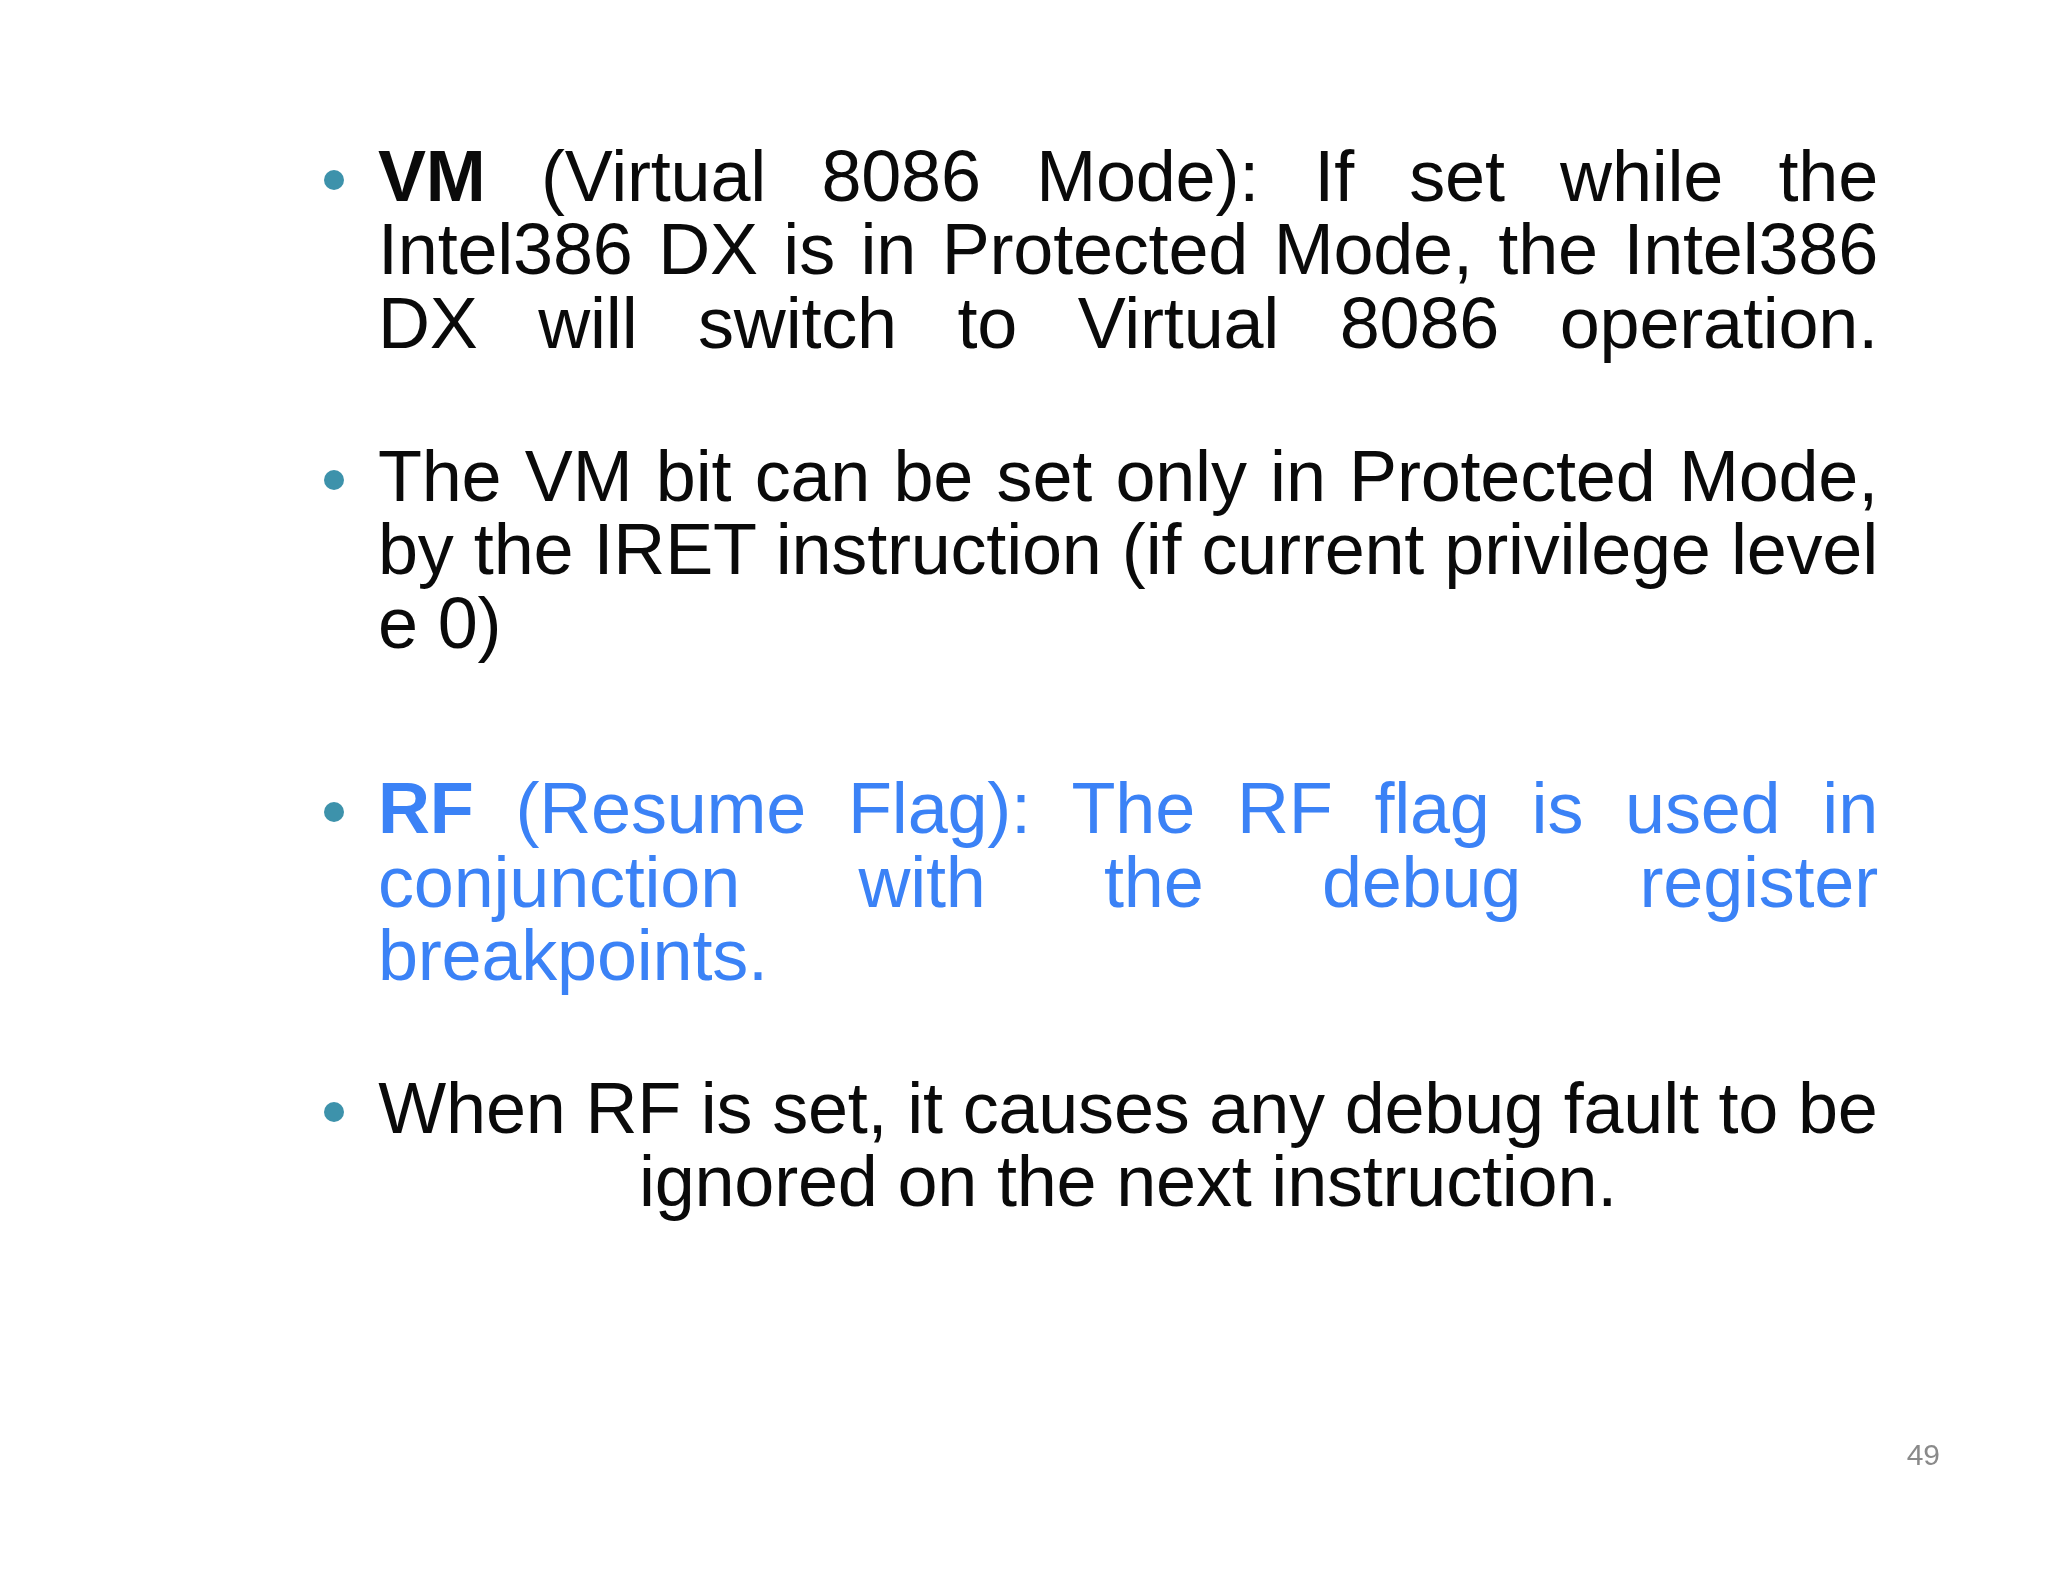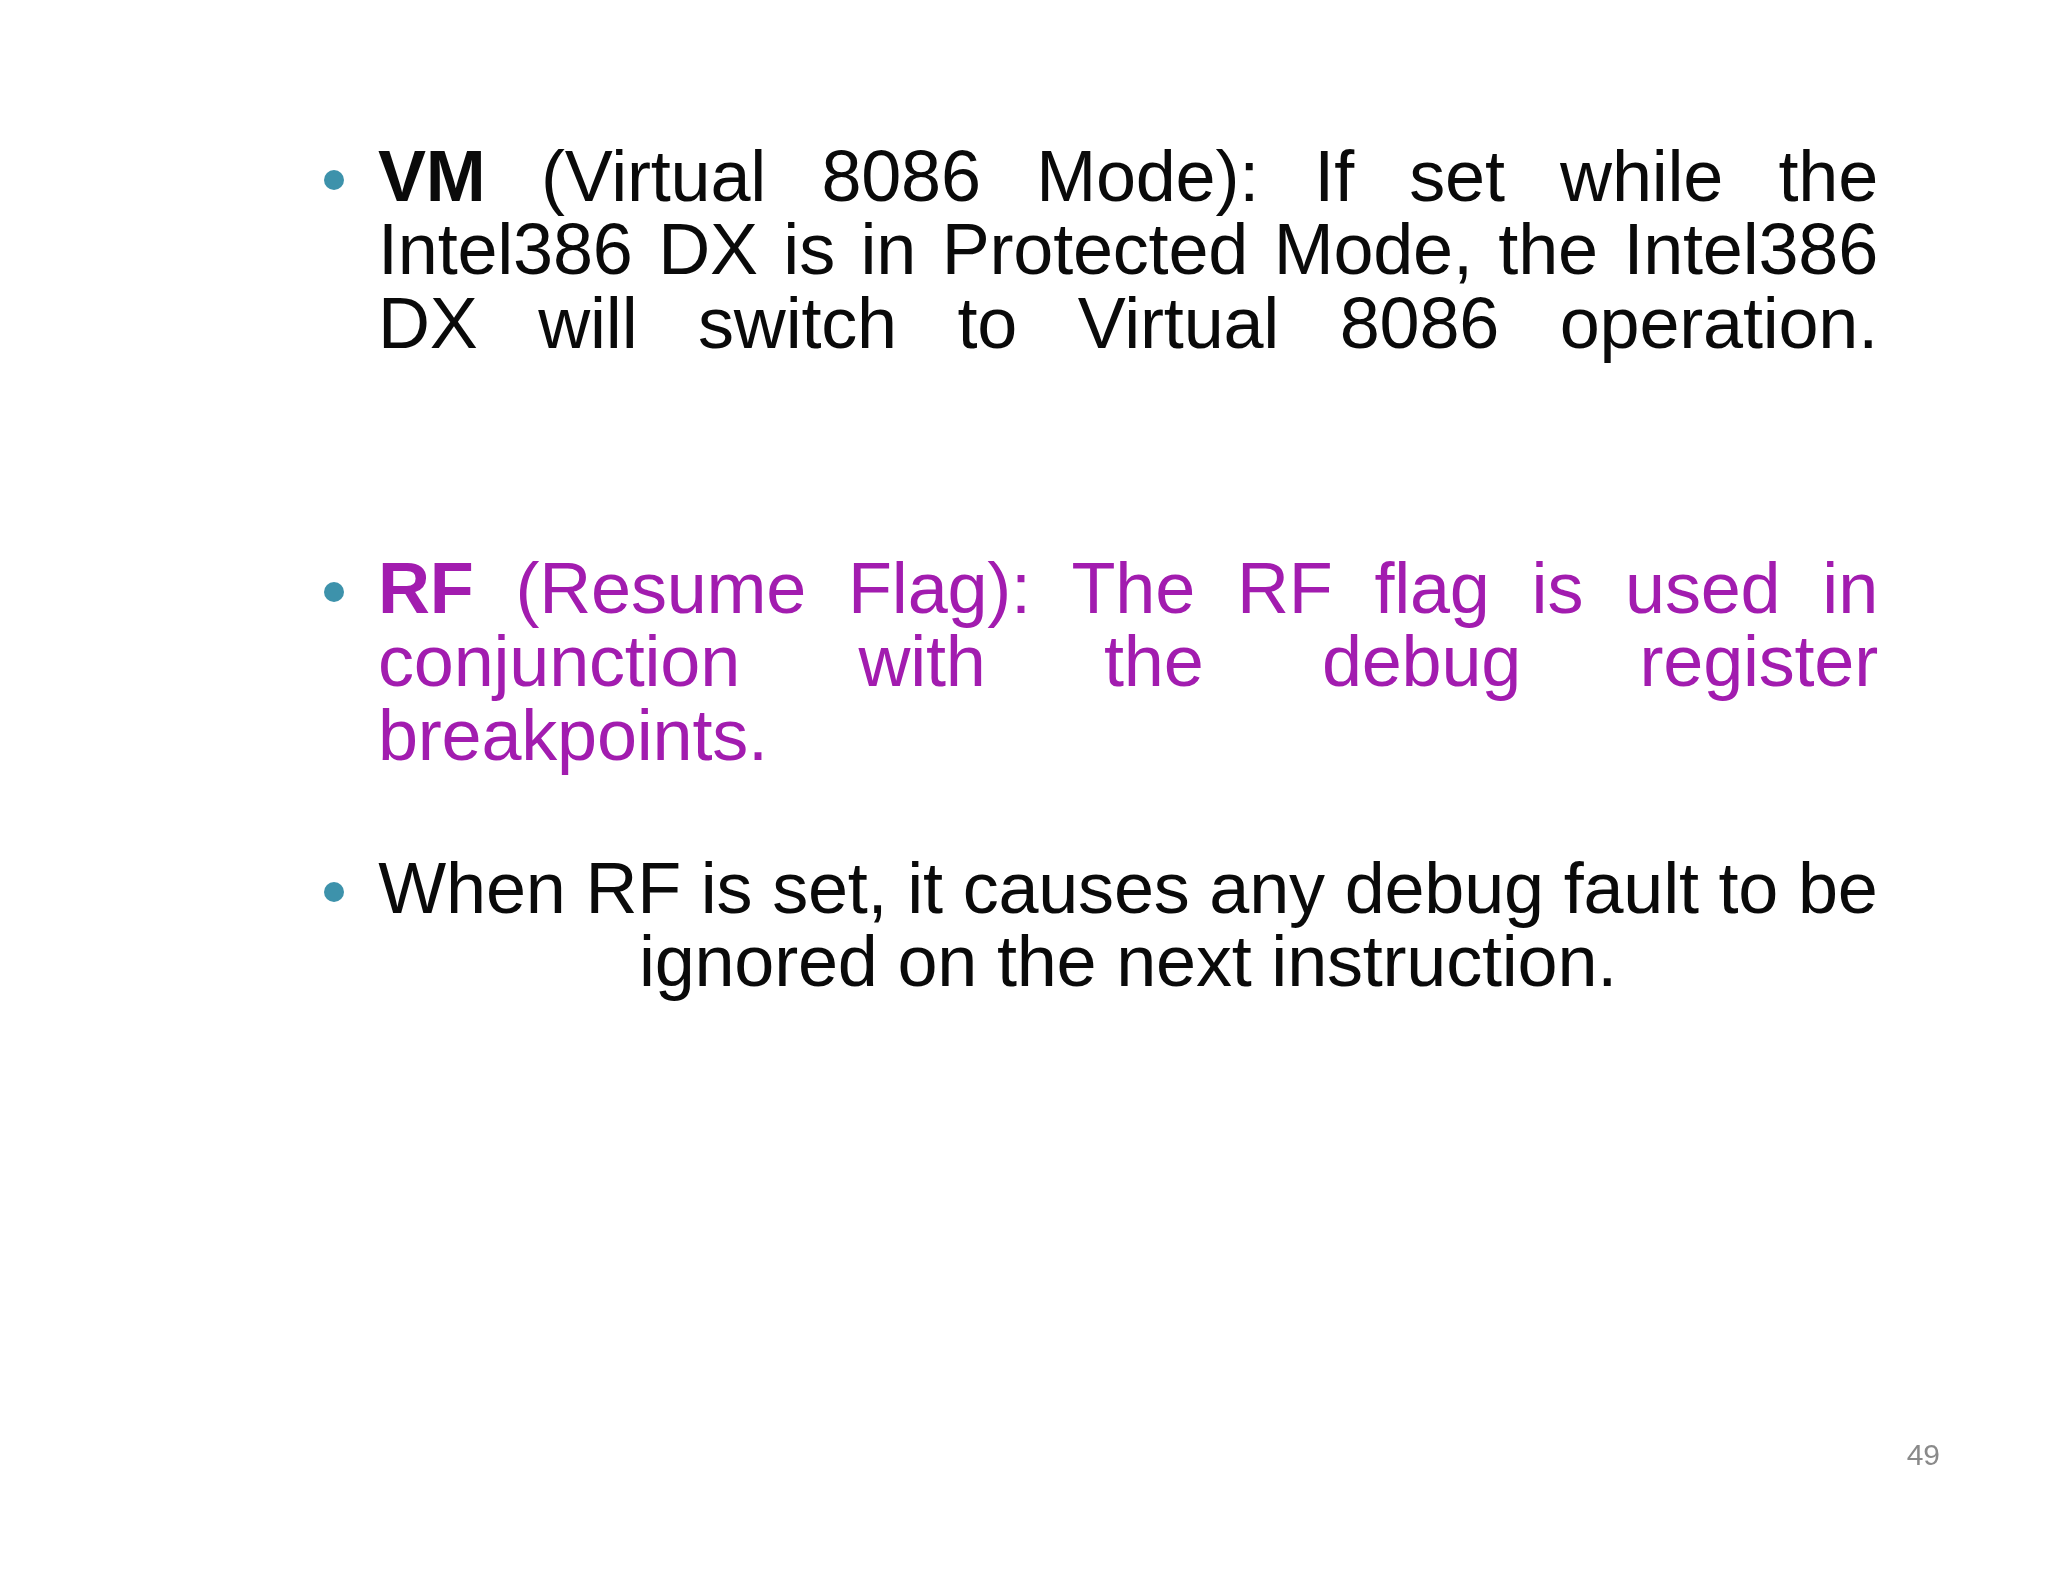--- a/index.html
+++ b/index.html
@@ -99,24 +99,28 @@
 
   <div id="content-body">
 
     <p class="bullet-item" style="color: rgb(10, 10, 10);">
       <span class="bullet-dot" style="background: rgb(61, 146, 171);"></span>
       <b class="strong">VM</b><span> (Virtual 8086 Mode): If set while the Intel386 DX is in Protected Mode, the Intel386 DX will switch to Virtual 8086 operation.</span><span class="justify-fill"></span>
     </p>
 
     <span class="gap-small"></span>
 
+    <p class="bullet-item" style="color: rgb(10, 10, 10);">
+      <span class="bullet-dot" style="background: rgb(61, 146, 171);"></span>
+      <span>The VM bit can be set only in Protected Mode, by the IRET instruction (if current privilege level e 0)</span>
+    </p>
 
     <span class="spacer-line"></span>
 
-    <p class="bullet-item" style="color: #a21caf;">
+    <p class="bullet-item" style="color: #3b82f6;">
       <span class="bullet-dot" style="background: rgb(61, 146, 171);"></span>
       <b class="strong">RF</b><span> (Resume Flag): The RF flag is used in conjunction with the debug register breakpoints.</span><span class="justify-fill"></span>
     </p>
 
     <span class="gap-small"></span>
 
     <p class="bullet-item last-nojustify" style="color: rgb(10, 10, 10);">
       <span class="bullet-dot" style="background: rgb(61, 146, 171);"></span>
       <span>When RF is set, it causes any debug fault to be ignored on the next instruction.</span>
     </p>

